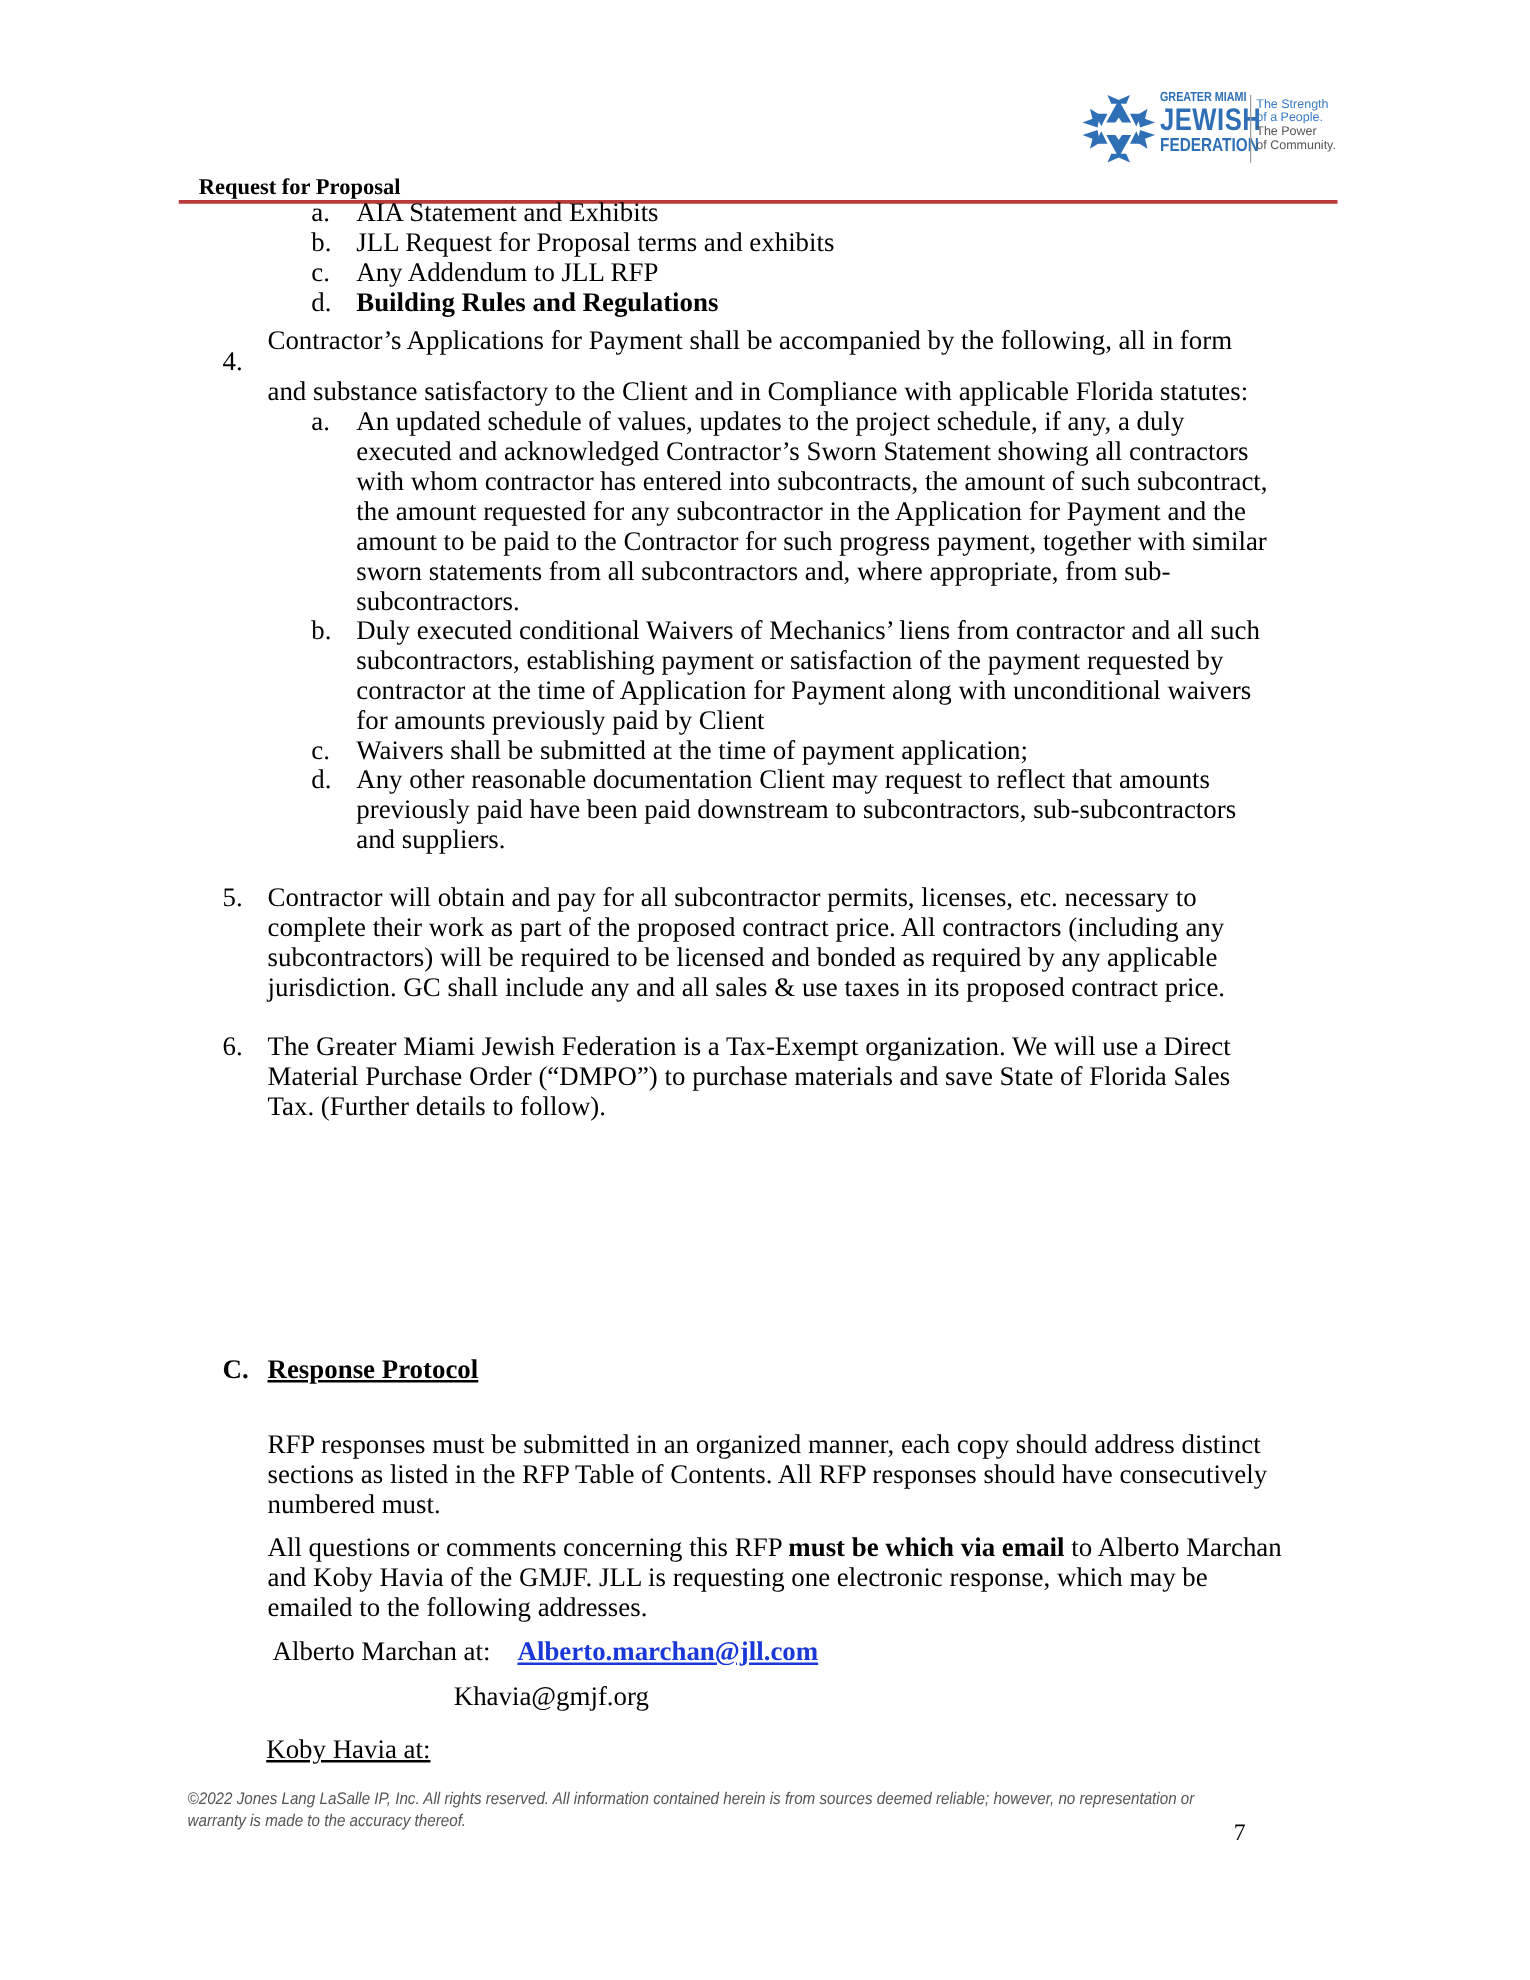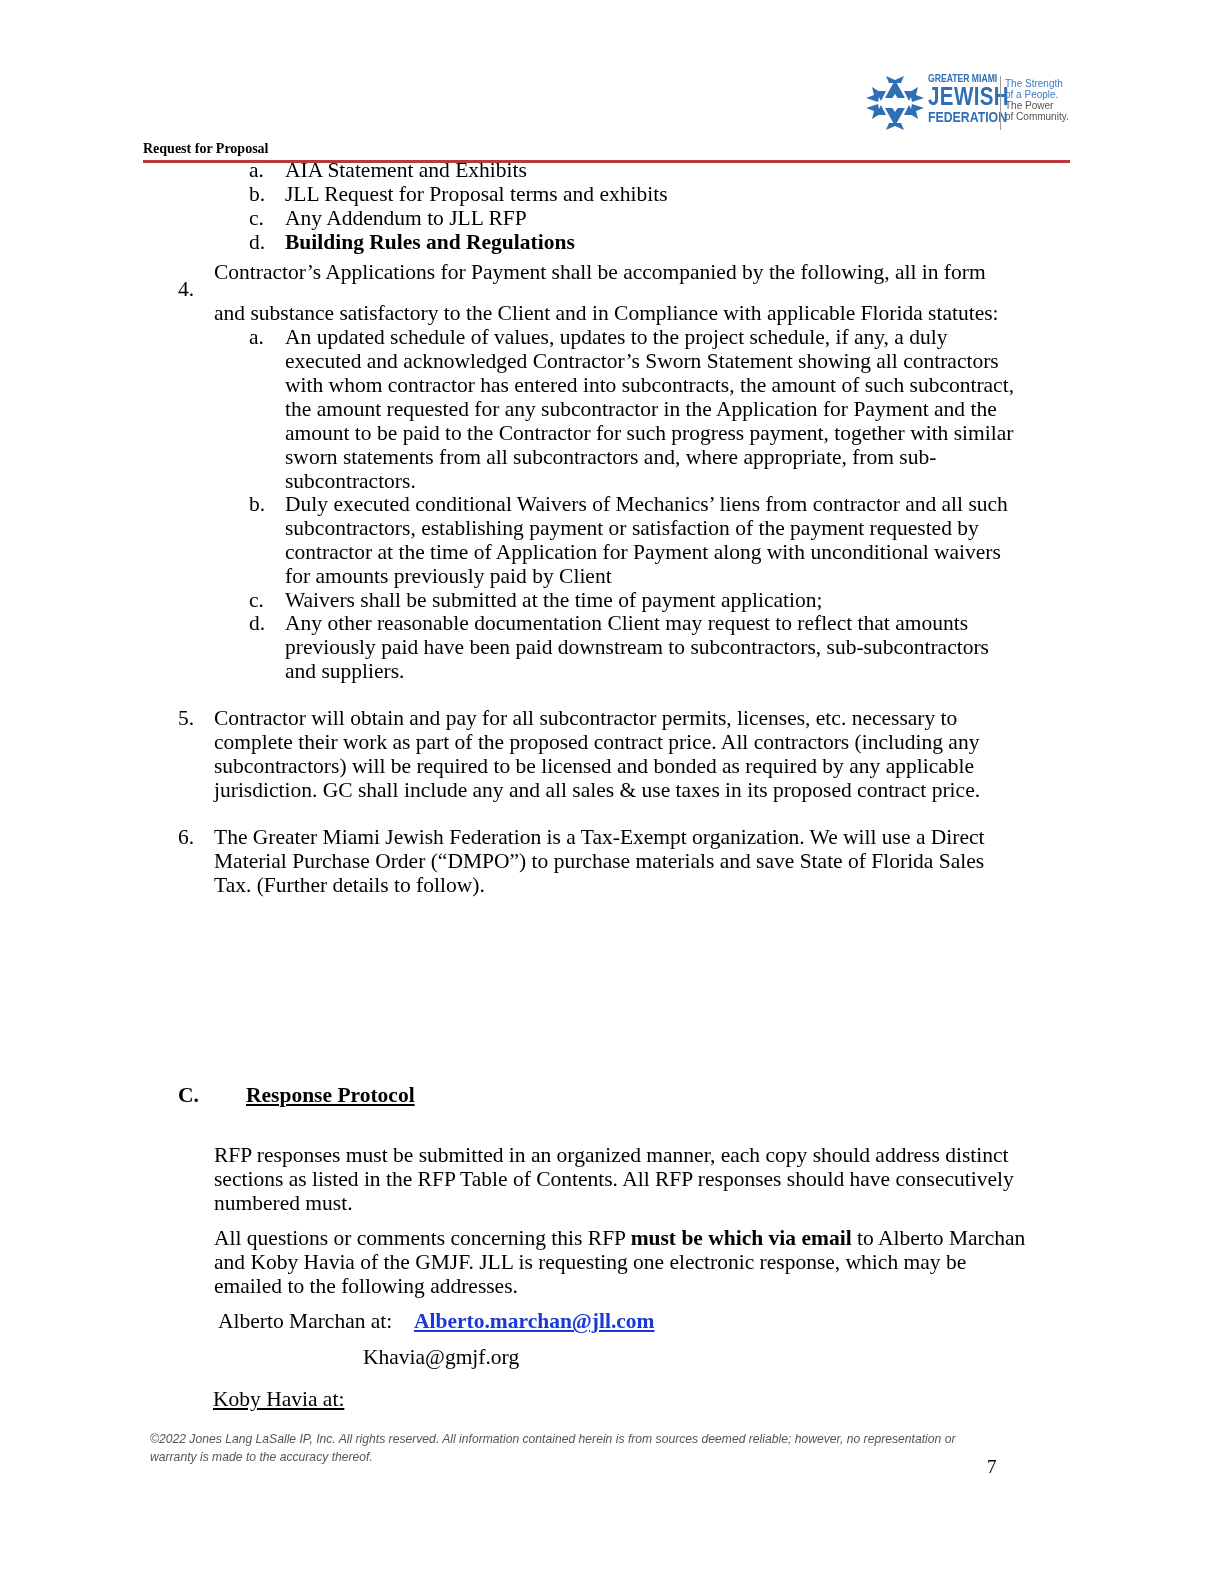--- a/index.html
+++ b/index.html
@@ -15,24 +15,24 @@
         transform: scaleX(0.82); transform-origin: left top; }
   .lg1 { font-size: 10.5px; line-height: 12px; white-space: nowrap; }
   .lg2 { font-size: 25px; line-height: 25px; letter-spacing: 0.5px; white-space: nowrap; }
   .lg3 { font-size: 15px; line-height: 16px; white-space: nowrap; }
   .logo-div { position: absolute; left: 136px; top: 6px; width: 1px; height: 54px; background: #9a9a9a; }
   .logo-tag { position: absolute; left: 141px; top: 8px; font-family: "Liberation Sans", sans-serif;
         font-size: 10px; line-height: 11px; white-space: nowrap; }
   .tag-blue { color: #3b7cc4; }
   .tag-gray { color: #555; }
 
-  #header-title { left: 143px; top: 138px; font-size: 14px; font-weight: bold; line-height: 22px; }
+  #header-title { left: 159px; top: 138px; font-size: 18px; font-weight: bold; line-height: 22px; }
   #header-rule { left: 143px; top: 160px; width: 927px; height: 3px; background: #b83a3a; }
   .b { font-weight: bold; }
-  .u { text-decoration: underline; margin-left: 32px; }
+  .u { text-decoration: underline; }
   .link { color: #1a38d8; font-weight: bold; text-decoration: underline; }
 
   #footer-note { left: 150px; top: 1430px; font-family: "Liberation Sans", sans-serif;
         font-style: italic; font-size: 13.5px; line-height: 18px; color: #555;
         transform: scaleX(0.9); transform-origin: left top; white-space: nowrap; }
   #page-num { left: 987px; top: 1456px; font-size: 19px; }
 </style>
 </head>
 <body>
 

